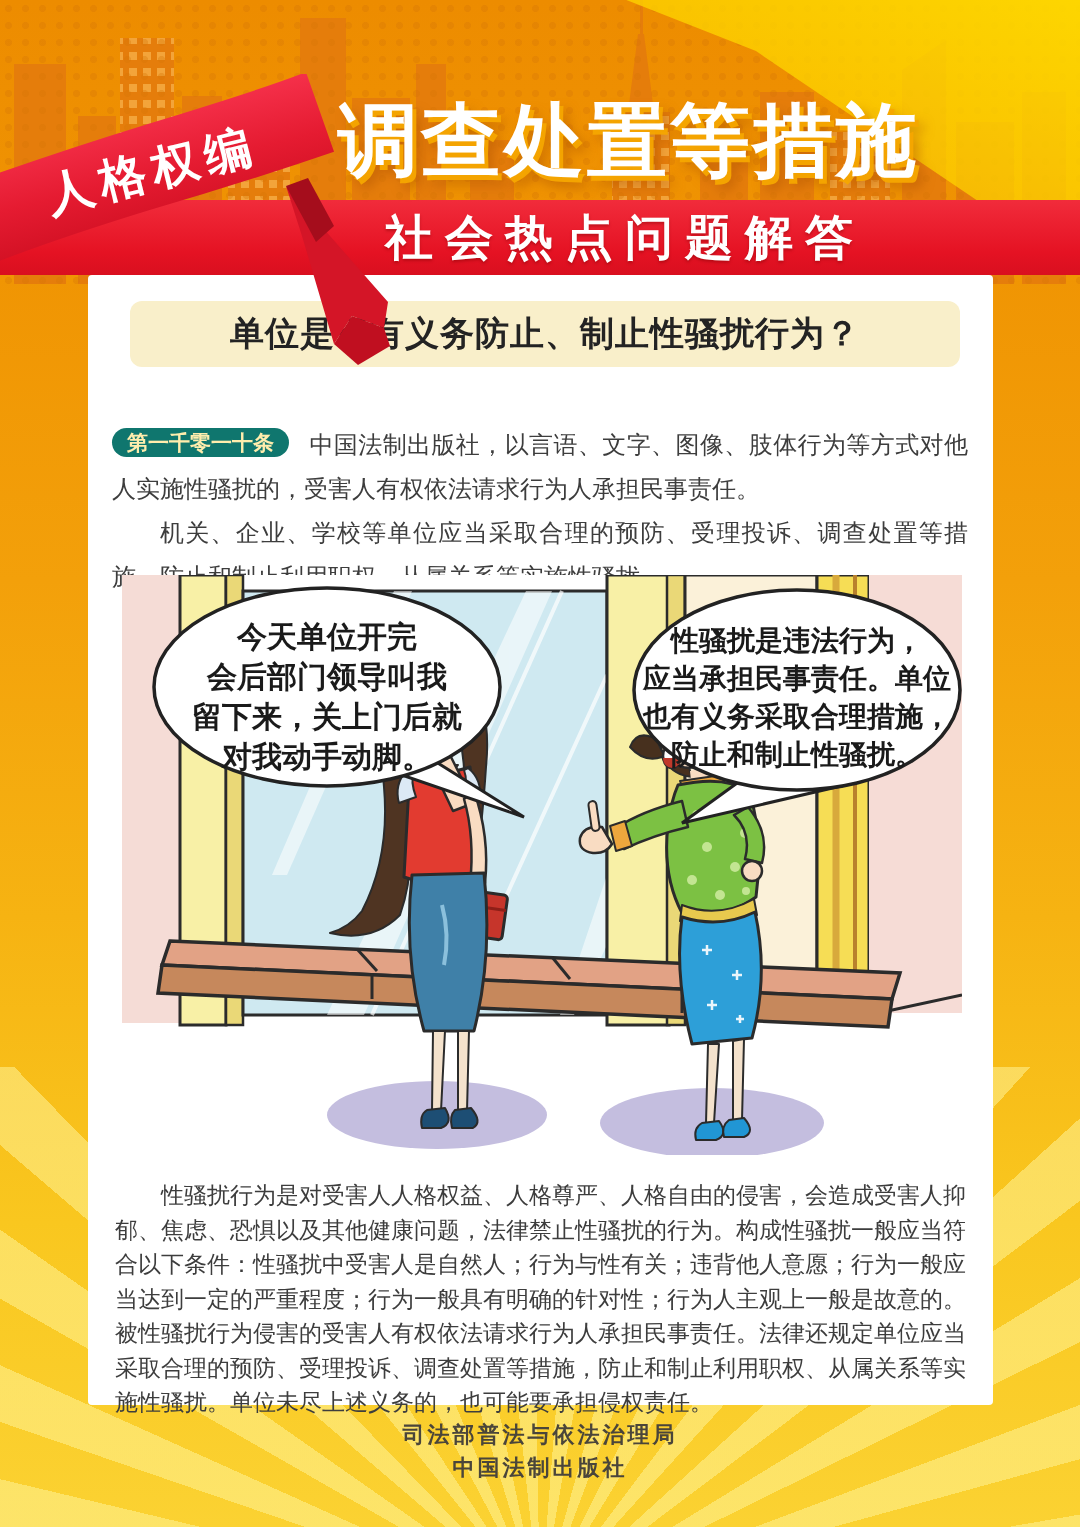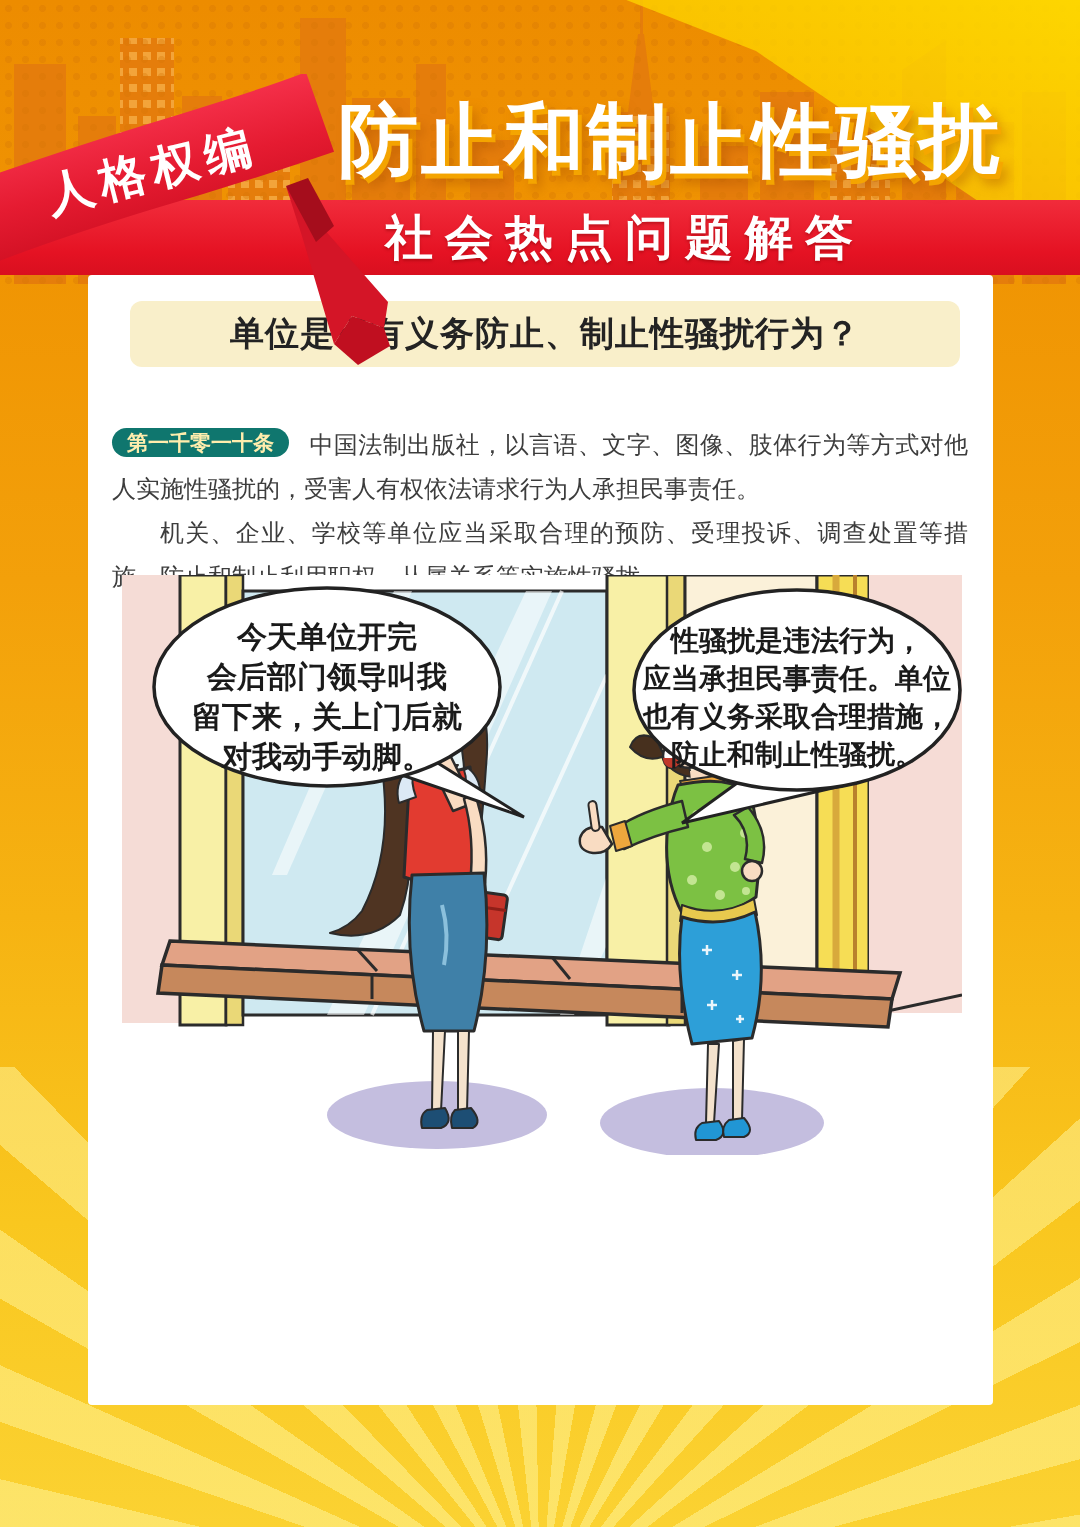--- a/index.html
+++ b/index.html
@@ -85,21 +85,21 @@
     <g>
       <rect x="120" y="38" width="54" height="246" fill="url(#win)"></rect>
       <rect x="228" y="124" width="62" height="160" fill="url(#win)"></rect>
       <rect x="612" y="112" width="58" height="172" fill="url(#win)"></rect>
       <rect x="830" y="132" width="60" height="152" fill="url(#win)"></rect>
     </g>
   </svg>
   <div class="halftone"></div>
   <div class="beam"></div>
 
-  <div class="main-title">防止和制止性骚扰</div>
+  <div class="main-title">调查处置等措施</div>
 
   <div class="red-band">
     <span class="band-text">社会热点问题解答</span>
   </div>
 
   <svg class="ribbon" width="450" height="300" viewBox="0 0 450 300">
     <defs>
       <linearGradient id="gradR" x1="0" y1="0" x2="0" y2="1">
         <stop offset="0" stop-color="#f5304a"></stop>
         <stop offset="0.55" stop-color="#e51b31"></stop>
@@ -254,17 +254,22 @@
       <g>
         <polygon points="640,190 560,248 732,208" fill="#ffffff" stroke="#222222" stroke-width="3"></polygon>
         <ellipse cx="675" cy="115" rx="163" ry="100" fill="#ffffff" stroke="#222222" stroke-width="3.5"></ellipse>
         <text x="675" y="75" text-anchor="middle" font-size="28" font-weight="bold" fill="#1a1a1a">性骚扰是违法行为，</text>
         <text x="675" y="113" text-anchor="middle" font-size="28" font-weight="bold" fill="#1a1a1a">应当承担民事责任。单位</text>
         <text x="675" y="151" text-anchor="middle" font-size="28" font-weight="bold" fill="#1a1a1a">也有义务采取合理措施，</text>
         <text x="675" y="189" text-anchor="middle" font-size="28" font-weight="bold" fill="#1a1a1a">防止和制止性骚扰。</text>
       </g>
     </svg>
 
+    <p class="commentary">性骚扰行为是对受害人人格权益、人格尊严、人格自由的侵害，会造成受害人抑郁、焦虑、恐惧以及其他健康问题，法律禁止性骚扰的行为。构成性骚扰一般应当符合以下条件：性骚扰中受害人是自然人；行为与性有关；违背他人意愿；行为一般应当达到一定的严重程度；行为一般具有明确的针对性；行为人主观上一般是故意的。被性骚扰行为侵害的受害人有权依法请求行为人承担民事责任。法律还规定单位应当采取合理的预防、受理投诉、调查处置等措施，防止和制止利用职权、从属关系等实施性骚扰。单位未尽上述义务的，也可能要承担侵权责任。</p>
   </div>
 
   <div class="rays"></div>
+  <div class="footer">
+    <div>司法部普法与依法治理局</div>
+    <div>中国法制出版社</div>
+  </div>
 
 </div>
 
 </body></html>

